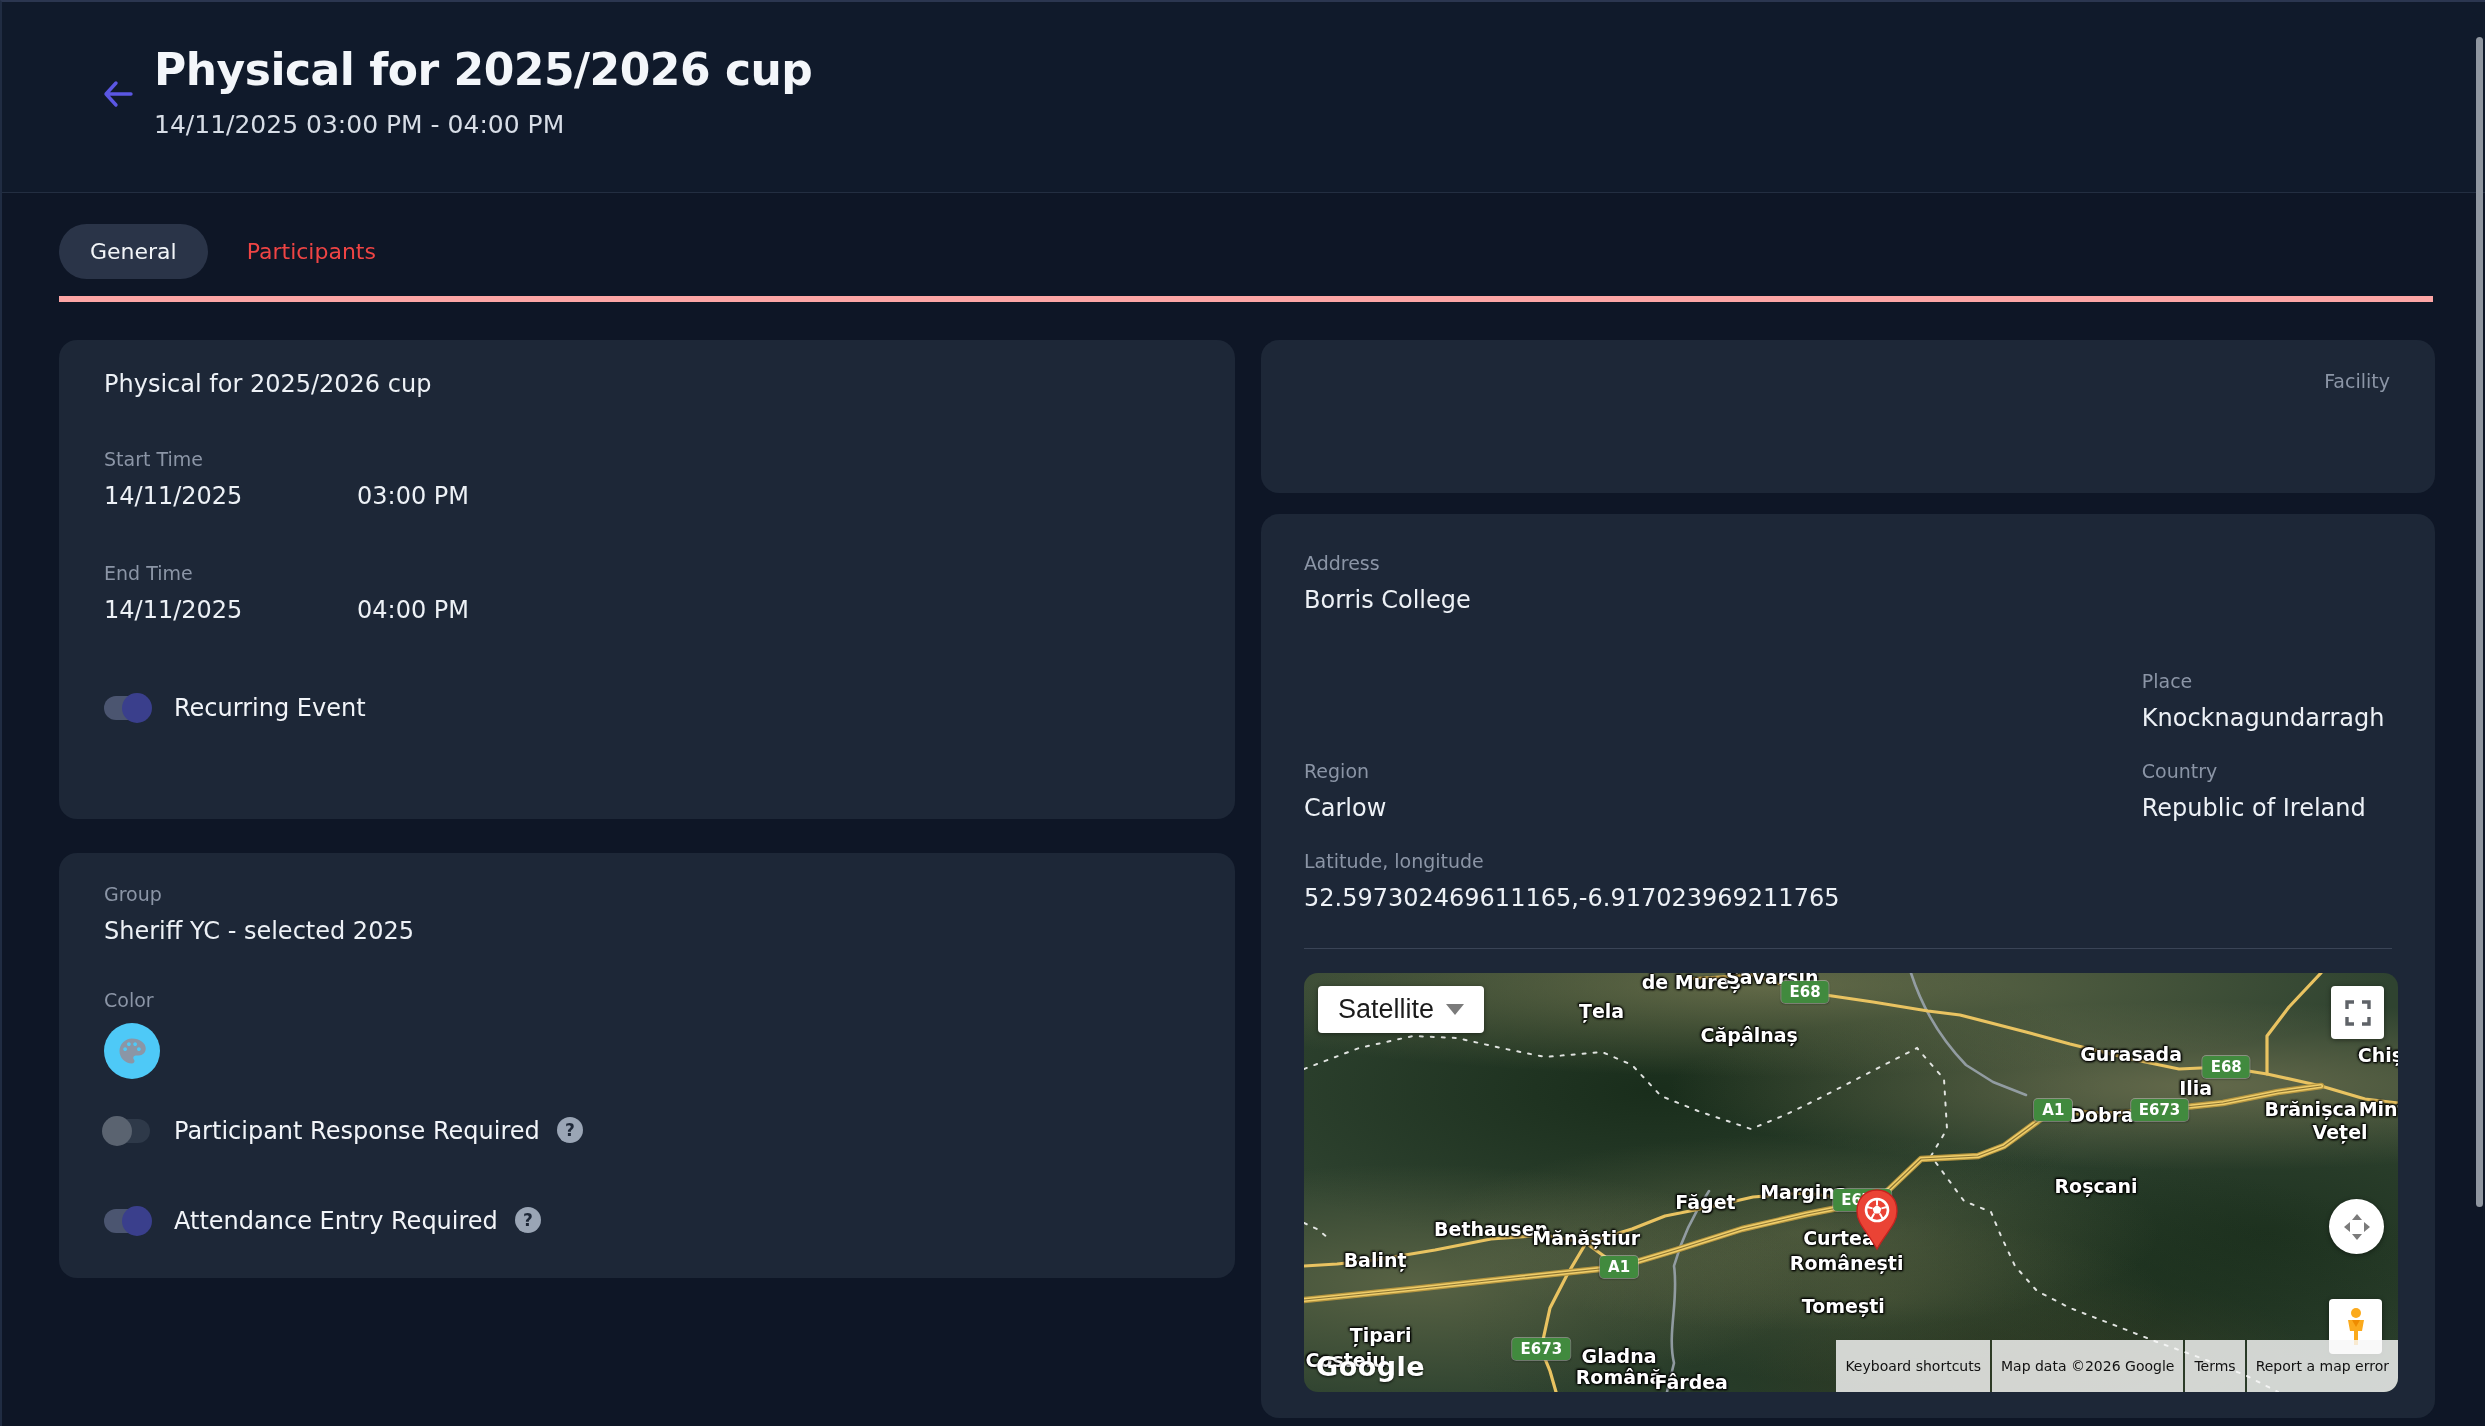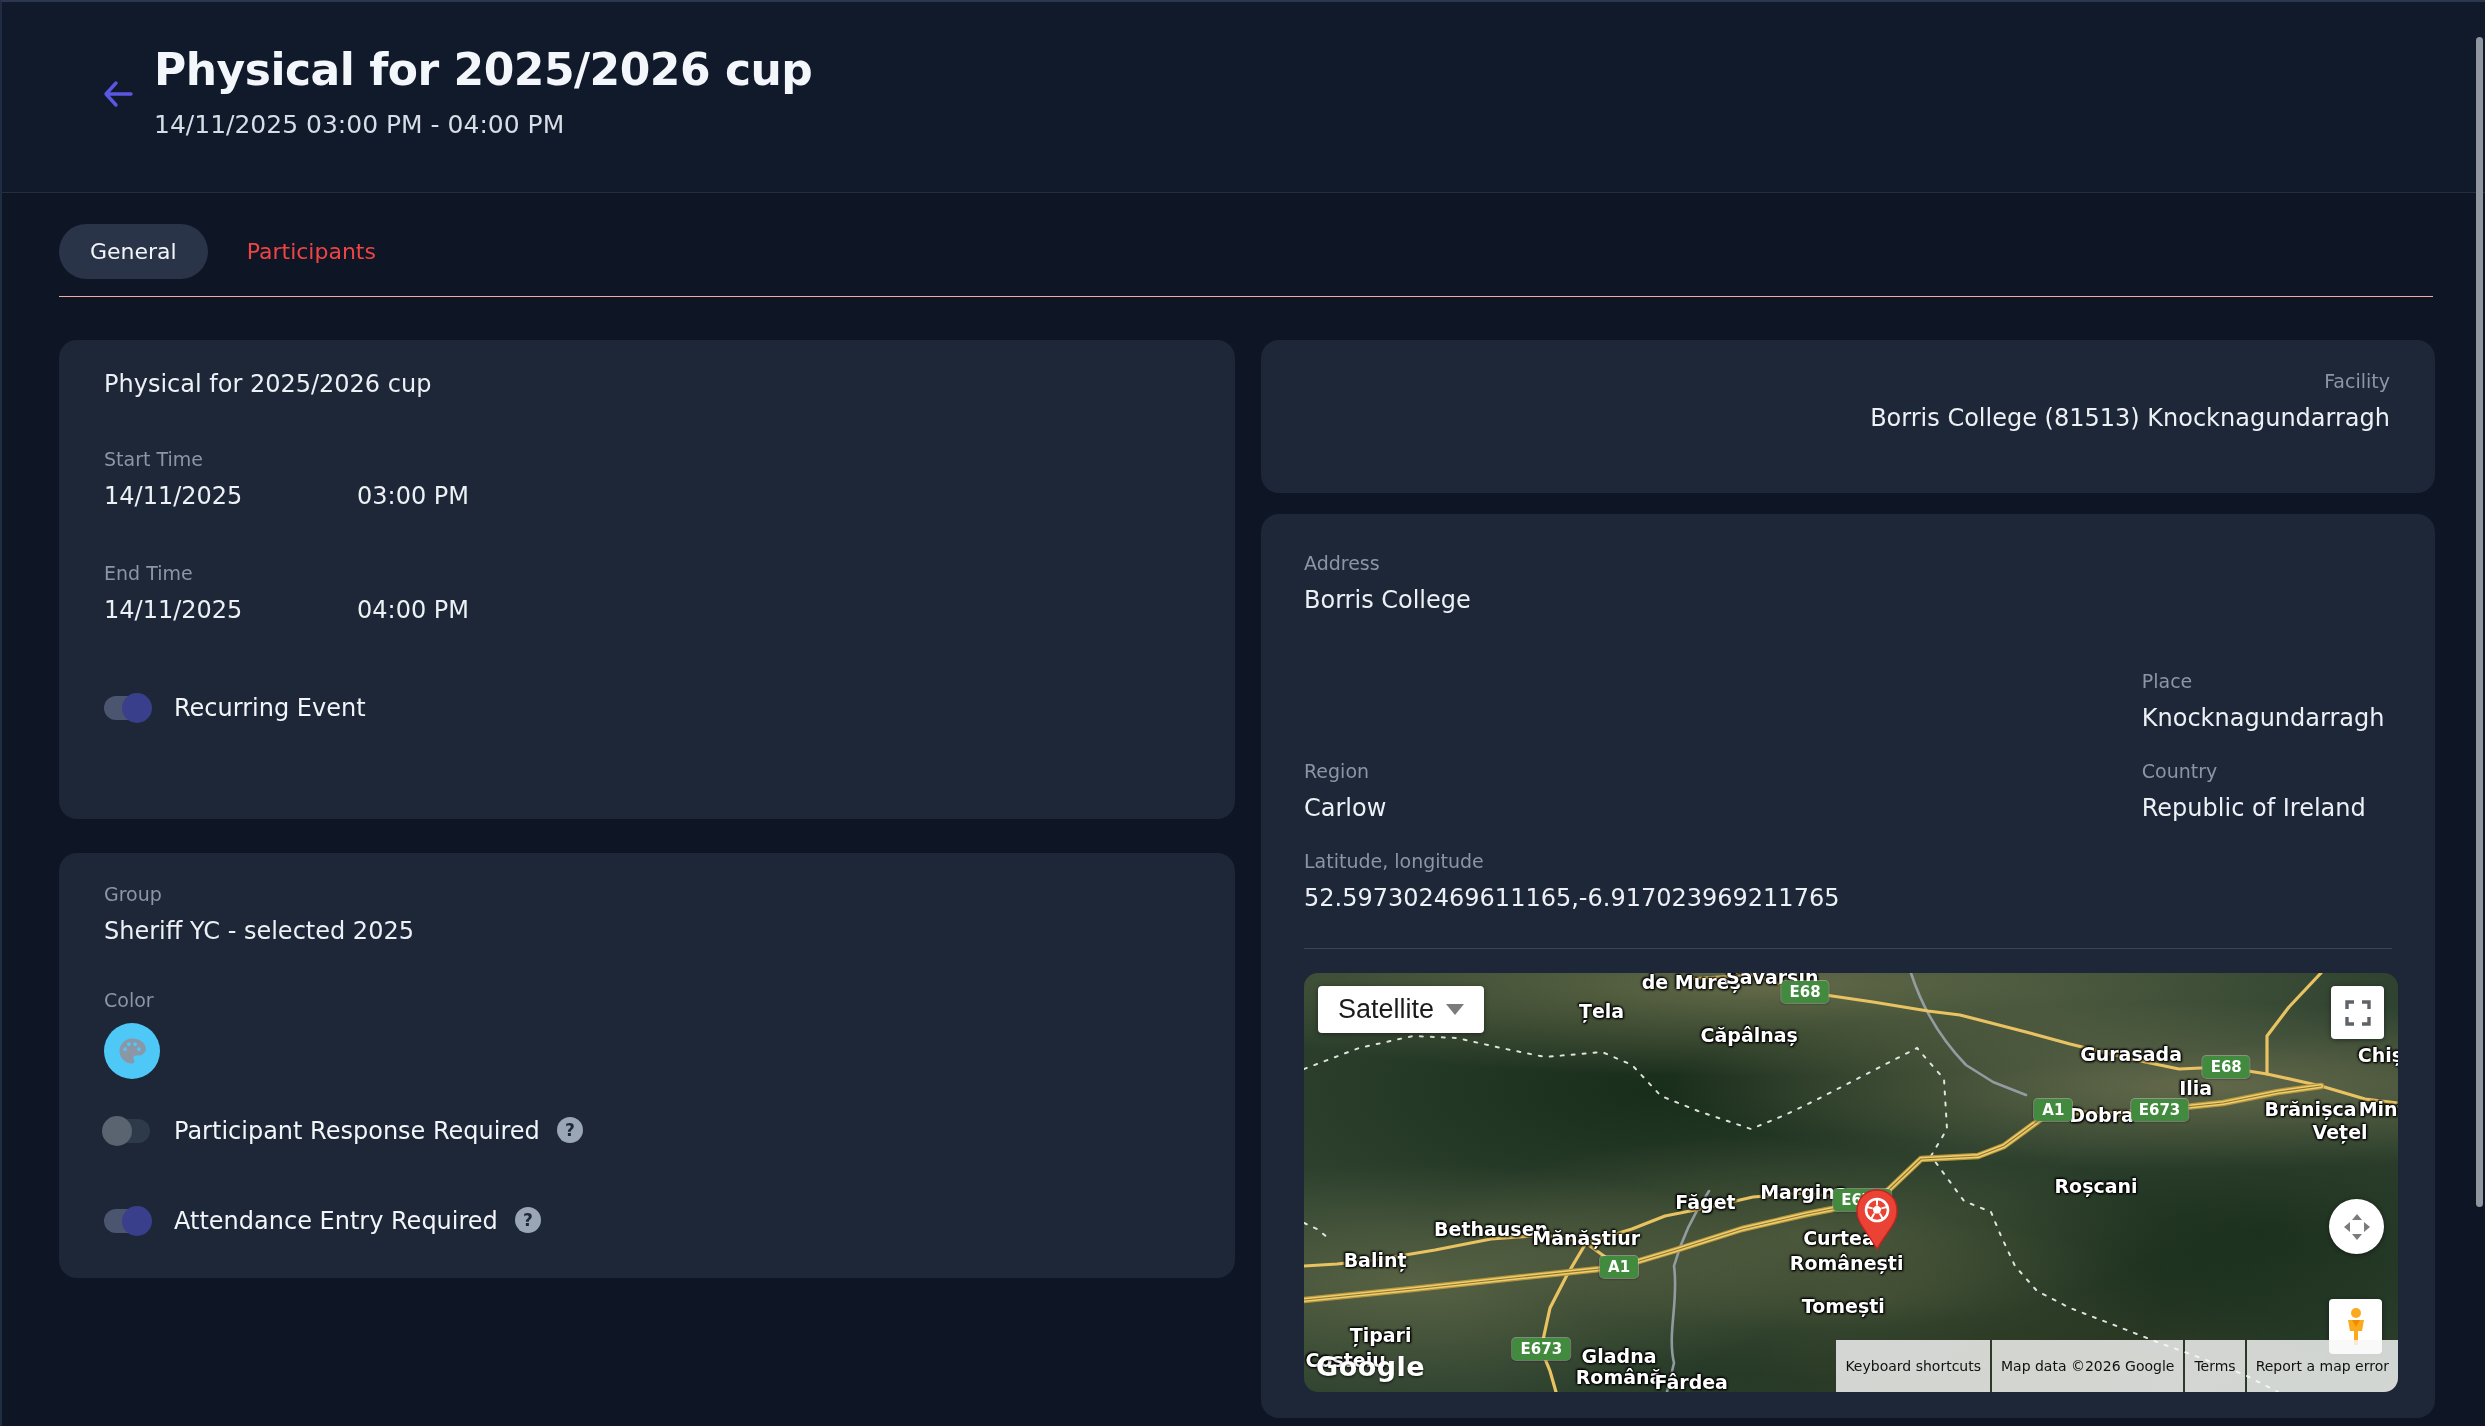--- a/index.html
+++ b/index.html
@@ -10,21 +10,21 @@
     box-sizing:border-box;
     font-family:"DejaVu Sans","Liberation Sans",sans-serif;
     color:#edf1f6;
   }
   
   .header{position:absolute;left:0;top:0;width:100%;height:190px;border-bottom:1px solid #232e41;background:#101a2b;}
   .back-btn{position:absolute;left:96px;top:72px;width:40px;height:40px;cursor:pointer;display:flex;align-items:center;justify-content:center;}
   .hd-title{position:absolute;left:152px;top:42px;font-size:44px;font-weight:700;letter-spacing:-.5px;color:#f3f6fa;}
   .hd-sub{position:absolute;left:152px;top:108px;font-size:25px;color:#d7dde6;}
   
-  .tabsbar{position:absolute;left:57px;top:222px;right:52px;height:72px;border-bottom:1px solid #fca5a5;display:flex;align-items:flex-start;gap:8px;}
+  .tabsbar{position:absolute;left:57px;top:222px;right:52px;height:72px;border-bottom:6px solid #fca5a5;display:flex;align-items:flex-start;gap:8px;}
   .tab{font-size:22px;color:#ef4444;padding:15px 31px;border-radius:999px;cursor:pointer;}
   .tab.active{background:#2a3448;color:#f2f5f8;}
   
   .col-left{position:absolute;left:57px;top:338px;width:1176px;}
   .col-right{position:absolute;left:1259px;top:338px;width:1174px;}
   .card{background:#1d2737;border-radius:18px;box-sizing:border-box;padding:30px 45px;}
   .f-label{font-size:19px;color:#8b95a6;margin-bottom:12px;}
   .f-value{font-size:24px;color:#edf1f6;}
   .time-row{display:grid;grid-template-columns:253px 1fr;}
   
@@ -159,21 +159,20 @@
           <path d="M7 25 L13 27.5 L9.5 21 Z" fill="#9aa5b5"></path>
           <text x="16" y="21" text-anchor="middle" font-size="17" font-weight="bold" fill="#1d2737">?</text>
         </svg>
       </div>
     </div>
   </div>
 
   <div class="col-right">
     <div class="card" style="height:153px;text-align:right;">
       <div class="f-label">Facility</div>
-      <div class="f-value">Borris College (81513) Knocknagundarragh</div>
     </div>
 
     <div class="card" style="height:904px;margin-top:21px;padding:38px 43px;">
       <div style="margin-bottom:56px;">
         <div class="f-label">Address</div>
         <div class="f-value">Borris College</div>
       </div>
       <div class="addr-grid" style="margin-bottom:28px;">
         <div>
           <div class="f-value">&nbsp;</div>

